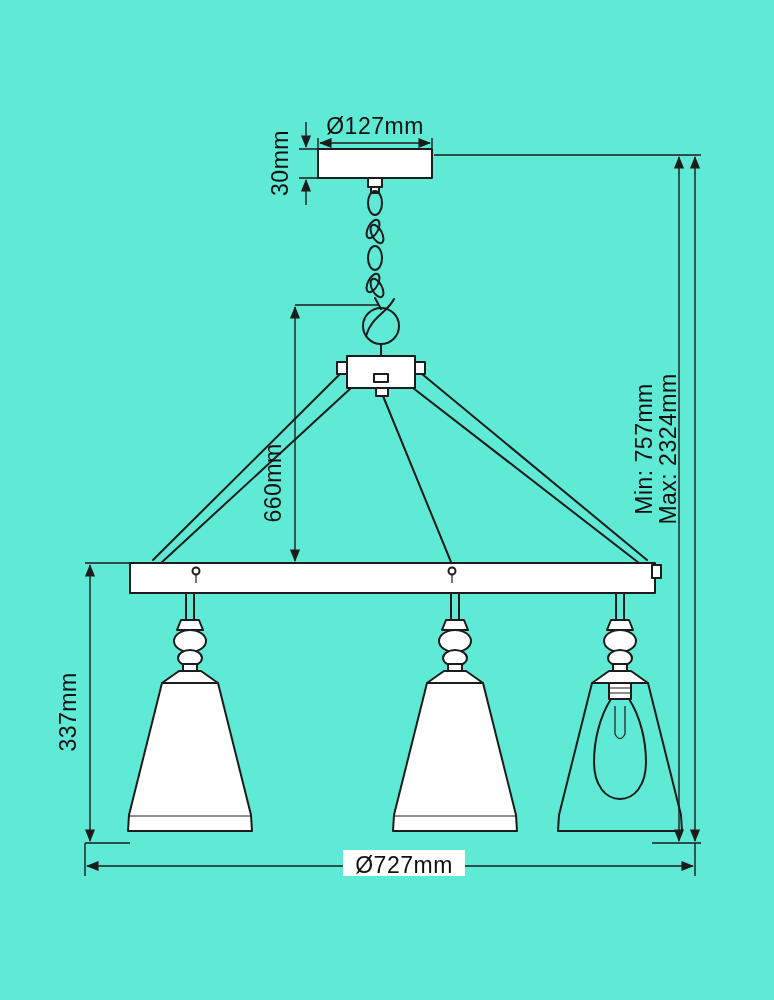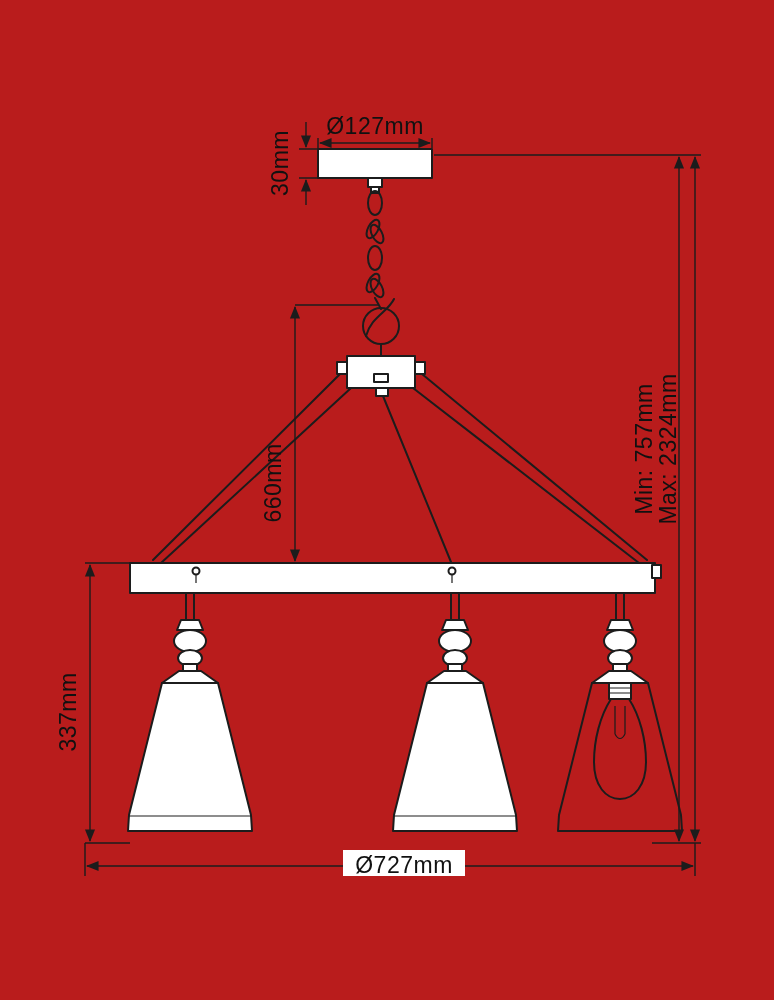--- a/index.html
+++ b/index.html
@@ -4,21 +4,21 @@
 <style>
   html, body {
     margin: 0;
     padding: 0;
     background: #ffffff;
   }
   .stage {
     position: relative;
     width: 774px;
     height: 1000px;
-    background: #b91c1c;
+    background: #5eead4;
     overflow: hidden;
     font-family: "Liberation Sans", sans-serif;
   }
   svg { display: block; }
   .obj  { fill: none; stroke: #1c1c1c; stroke-width: 2; stroke-linejoin: round; stroke-linecap: round; }
   .objf { fill: #ffffff; stroke: #1c1c1c; stroke-width: 2; stroke-linejoin: round; }
   .dim  { fill: none; stroke: #1c1c1c; stroke-width: 1.4; }
   .thin { fill: none; stroke: #1c1c1c; stroke-width: 1.2; }
   .dimtext {
     fill: #111111;

